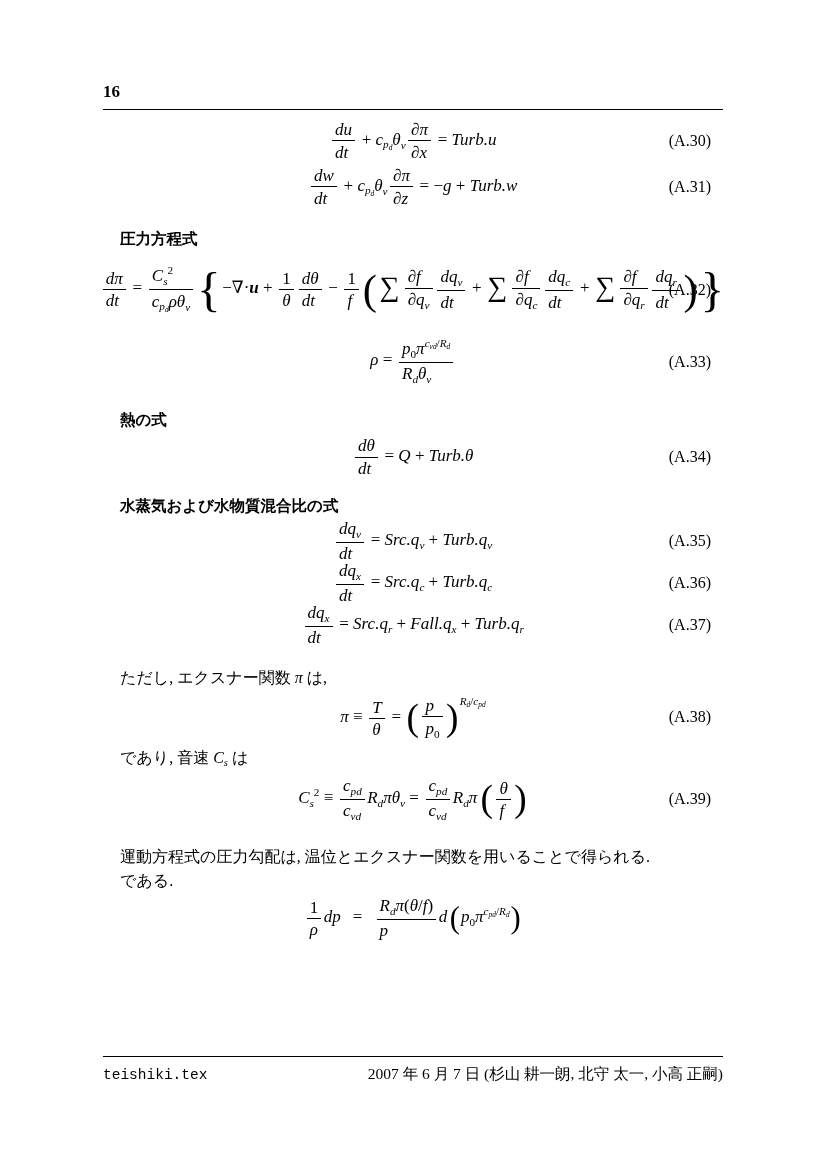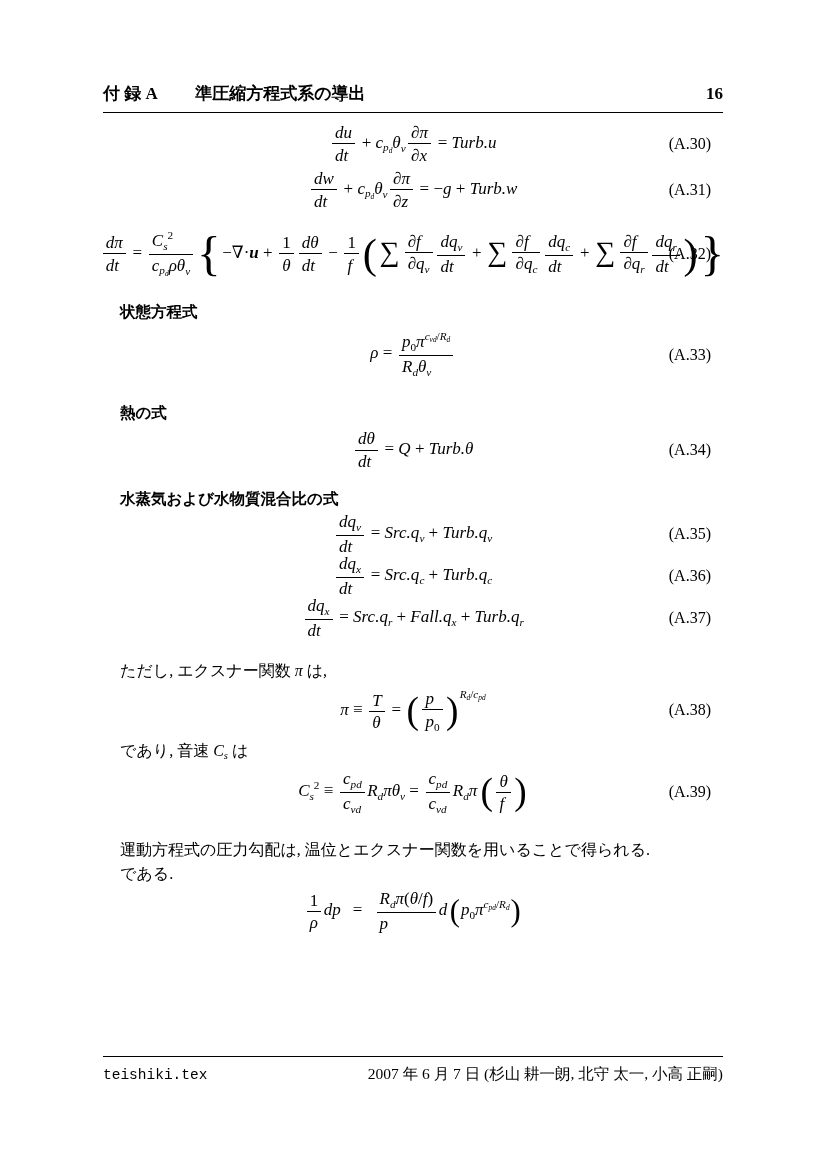--- a/index.html
+++ b/index.html
@@ -103,41 +103,38 @@
   }
   .f-file { font-family: "Liberation Mono", "DejaVu Sans Mono", monospace; font-size: 14.5px; }
   .f-date { font-size: 15.5px; }
 </style>
 </head>
 <body>
 
 <div class="page">
 
   <div class="pg-header">
-    <span>
-      <span>付 録 A</span><span class="h-gap"></span><span>準圧縮方程式系の導出</span>
-    </span>
     <span>16</span>
   </div>
 
   <div class="eq-row eq-a30">
     <span class="math"><span class="frac"><span class="fn"><span class="mv">du</span></span><span class="fd"><span class="mv">dt</span></span></span><span class="mr"> + </span><span class="scr"><span class="sbase"><span class="mv">c</span></span><span class="msub"><span class="scr"><span class="sbase"><span class="mv">p</span></span><span class="msub"><span class="mv">d</span></span></span></span></span><span class="scr"><span class="sbase"><span class="mv">θ</span></span><span class="msub"><span class="mv">v</span></span></span><span class="frac"><span class="fn"><span class="mv">∂π</span></span><span class="fd"><span class="mv">∂x</span></span></span><span class="mr"> = </span><span class="mv">Turb.u</span></span>
     <span class="eq-num">(A.30)</span>
   </div>
   <div class="eq-row eq-a31">
     <span class="math"><span class="frac"><span class="fn"><span class="mv">dw</span></span><span class="fd"><span class="mv">dt</span></span></span><span class="mr"> + </span><span class="scr"><span class="sbase"><span class="mv">c</span></span><span class="msub"><span class="scr"><span class="sbase"><span class="mv">p</span></span><span class="msub"><span class="mv">d</span></span></span></span></span><span class="scr"><span class="sbase"><span class="mv">θ</span></span><span class="msub"><span class="mv">v</span></span></span><span class="frac"><span class="fn"><span class="mv">∂π</span></span><span class="fd"><span class="mv">∂z</span></span></span><span class="mr"> = −</span><span class="mv">g</span><span class="mr"> + </span><span class="mv">Turb.w</span></span>
     <span class="eq-num">(A.31)</span>
   </div>
 
+  <div class="sec-heading sh-pressure">圧力方程式</div>
   <div class="eq-row eq-a32">
     <span class="math"><span class="frac"><span class="fn"><span class="mv">dπ</span></span><span class="fd"><span class="mv">dt</span></span></span><span class="mr"> = </span><span class="frac"><span class="fn"><span class="scr"><span class="sbase"><span class="mv">C</span></span><span class="msub"><span class="mv">s</span></span><span class="msup"><span class="mr">2</span></span></span></span><span class="fd"><span class="scr"><span class="sbase"><span class="mv">c</span></span><span class="msub"><span class="scr"><span class="sbase"><span class="mv">p</span></span><span class="msub"><span class="mv">d</span></span></span></span></span><span class="mv">ρ</span><span class="scr"><span class="sbase"><span class="mv">θ</span></span><span class="msub"><span class="mv">v</span></span></span></span></span><span class="bigd" style="font-size: 2.9em;">{</span><span class="mr">−∇·</span><span class="mb">u</span><span class="mr"> + </span><span class="frac"><span class="fn"><span class="mr">1</span></span><span class="fd"><span class="mv">θ</span></span></span><span class="frac"><span class="fn"><span class="mv">dθ</span></span><span class="fd"><span class="mv">dt</span></span></span><span class="mr"> − </span><span class="frac"><span class="fn"><span class="mr">1</span></span><span class="fd"><span class="mv">f</span></span></span><span class="bigd" style="font-size: 2.5em;">(</span><span class="msum">∑</span><span class="frac"><span class="fn"><span class="mv">∂f</span></span><span class="fd"><span class="mv">∂</span><span class="scr"><span class="sbase"><span class="mv">q</span></span><span class="msub"><span class="mv">v</span></span></span></span></span><span class="frac"><span class="fn"><span class="mv">d</span><span class="scr"><span class="sbase"><span class="mv">q</span></span><span class="msub"><span class="mv">v</span></span></span></span><span class="fd"><span class="mv">dt</span></span></span><span class="mr"> + </span><span class="msum">∑</span><span class="frac"><span class="fn"><span class="mv">∂f</span></span><span class="fd"><span class="mv">∂</span><span class="scr"><span class="sbase"><span class="mv">q</span></span><span class="msub"><span class="mv">c</span></span></span></span></span><span class="frac"><span class="fn"><span class="mv">d</span><span class="scr"><span class="sbase"><span class="mv">q</span></span><span class="msub"><span class="mv">c</span></span></span></span><span class="fd"><span class="mv">dt</span></span></span><span class="mr"> + </span><span class="msum">∑</span><span class="frac"><span class="fn"><span class="mv">∂f</span></span><span class="fd"><span class="mv">∂</span><span class="scr"><span class="sbase"><span class="mv">q</span></span><span class="msub"><span class="mv">r</span></span></span></span></span><span class="frac"><span class="fn"><span class="mv">d</span><span class="scr"><span class="sbase"><span class="mv">q</span></span><span class="msub"><span class="mv">r</span></span></span></span><span class="fd"><span class="mv">dt</span></span></span><span class="bigd" style="font-size: 2.5em;">)</span><span class="bigd" style="font-size: 2.9em;">}</span></span>
     <span class="eq-num">(A.32)</span>
   </div>
 
-  <div class="sec-heading sh-state">状態方程式</div>
   <div class="eq-row eq-a33">
     <span class="math"><span class="mv">ρ</span><span class="mr"> = </span><span class="frac"><span class="fn"><span class="scr"><span class="sbase"><span class="mv">p</span></span><span class="msub"><span class="mr">0</span></span></span><span class="scr"><span class="sbase"><span class="mv">π</span></span><span class="msup"><span class="scr"><span class="sbase"><span class="mv">c</span></span><span class="msub"><span class="mv">vd</span></span></span><span class="mr">/</span><span class="scr"><span class="sbase"><span class="mv">R</span></span><span class="msub"><span class="mv">d</span></span></span></span></span></span><span class="fd"><span class="scr"><span class="sbase"><span class="mv">R</span></span><span class="msub"><span class="mv">d</span></span></span><span class="scr"><span class="sbase"><span class="mv">θ</span></span><span class="msub"><span class="mv">v</span></span></span></span></span></span>
     <span class="eq-num">(A.33)</span>
   </div>
 
   <div class="sec-heading sh-heat">熱の式</div>
   <div class="eq-row eq-a34">
     <span class="math"><span class="frac"><span class="fn"><span class="mv">dθ</span></span><span class="fd"><span class="mv">dt</span></span></span><span class="mr"> = </span><span class="mv">Q</span><span class="mr"> + </span><span class="mv">Turb.θ</span></span>
     <span class="eq-num">(A.34)</span>
   </div>

